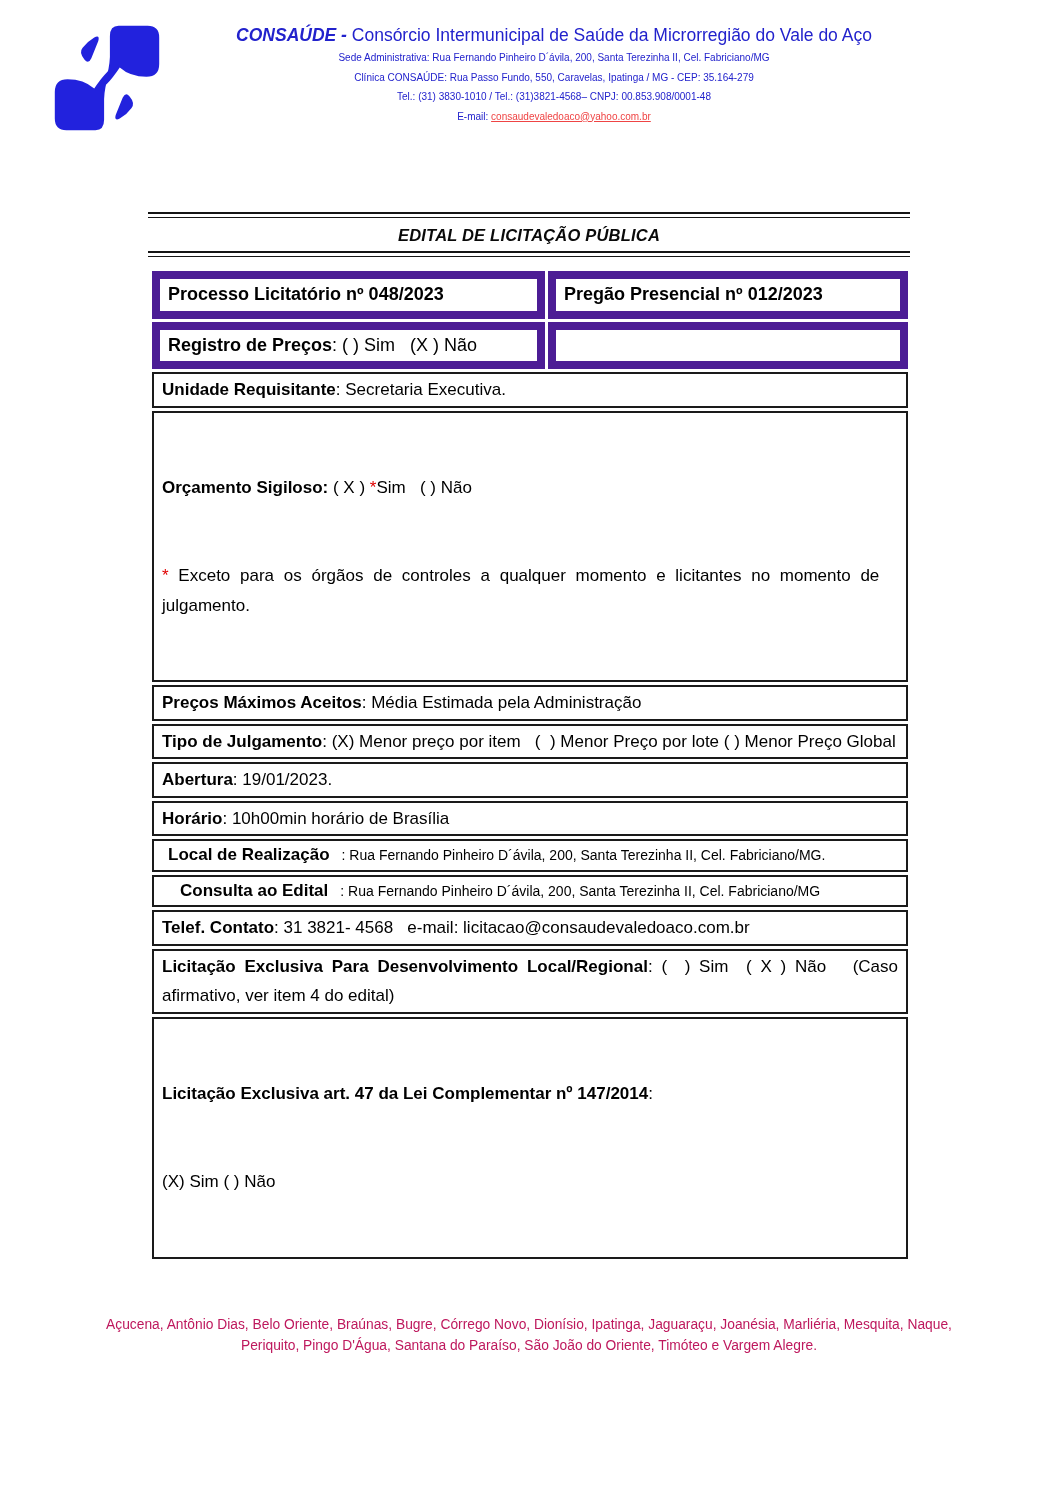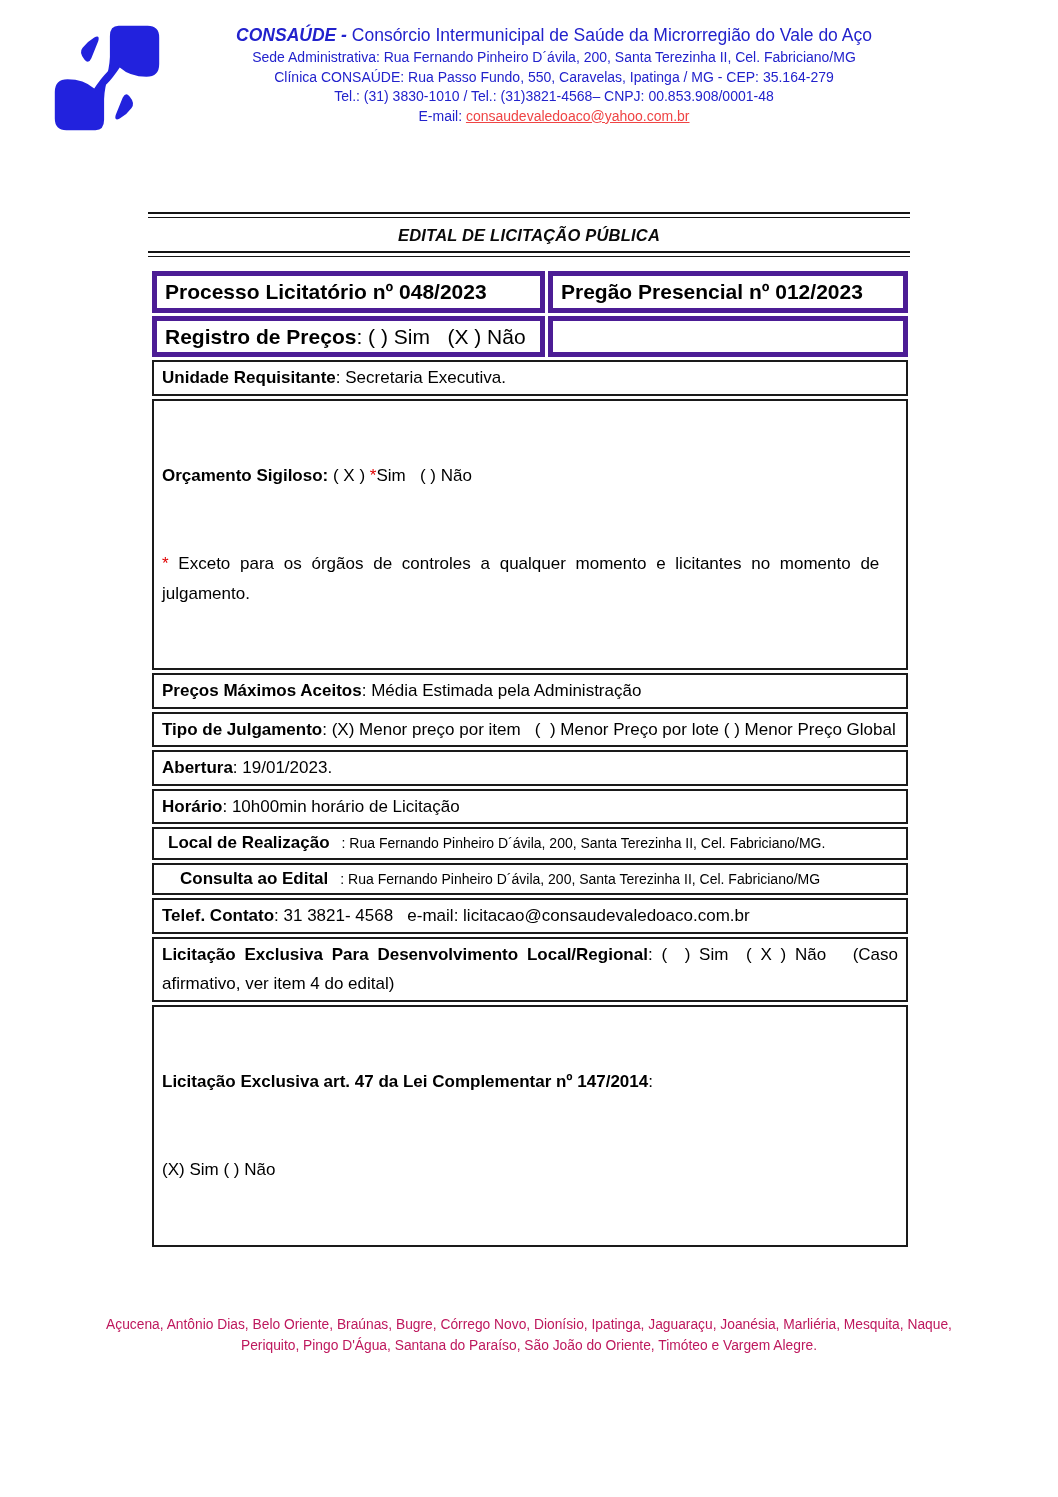--- a/index.html
+++ b/index.html
@@ -13,21 +13,21 @@
   }
 
   
   .logo { position:absolute; left:46px; top:20px; width:122px; height:116px; }
   .header-text {
     position:absolute; left:148px; top:24px; width:812px;
     text-align:center; color:#2222CC;
   }
   .header-line1 { font-size:17.5px; line-height:22px; margin-bottom:2px; white-space:pre-wrap; }
   .header-line1 .org-bold { font-weight:bold; font-style:italic; }
-  .header-small { font-size:14px; line-height:19.5px; white-space:pre-wrap; }
+  .header-small { font-size:10px; line-height:19.5px; white-space:pre-wrap; }
   .email-link { text-decoration:underline; color:#ef4444; cursor:pointer; }
 
   
   .title-block { position:absolute; left:148px; top:212px; width:762px; }
   .rule { height:6px; border-top:2.5px solid #151515; border-bottom:1.5px solid #151515; }
   .title-text {
     text-align:center; font-weight:bold; font-style:italic;
     font-size:16.5px; line-height:22px; padding:6px 0 5px 0; color:#0a0a0a;
     letter-spacing:0.2px;
   }
@@ -35,22 +35,22 @@
   
   .edital-table { position:absolute; left:152px; top:271px; width:756px; }
   .trow {
     border:2px solid #1a1a1a; background:#fff;
     margin-bottom:3px; padding:1px 8px;
     font-size:17px; line-height:29.5px;
     white-space:pre-wrap;
   }
   .twocol { display:flex; gap:3px; margin-bottom:3px; }
   .twocol .cell {
-    border:5px solid #4c1d95; background:#fff; padding:1px 8px;
-    font-size:21px; line-height:29.5px; white-space:pre-wrap;
+    border:8px solid #4c1d95; background:#fff; padding:1px 8px;
+    font-size:18px; line-height:29.5px; white-space:pre-wrap;
   }
   .cell-left { width:393px; }
   .cell-right { flex:1; }
   .lbl { font-weight:bold; }
   .justify { text-align:justify; }
   .compact { line-height:23.5px; padding-top:2px; padding-bottom:2px; }
   .small-val { font-size:14px;padding-left:12px; }
   .indent-sm { padding-left:14px; }
   .indent-md { padding-left:26px; }
   .red { color:#E00000; }
@@ -107,21 +107,21 @@
     <div class="ws4"><span class="red">*</span><span> Exceto para os órgãos de controles a qualquer momento e licitantes no momento de julgamento.</span></div>
   </div>
 
 
   <div class="trow"><span class="lbl">Preços Máximos Aceitos</span><span>: Média Estimada pela Administração</span></div>
 
   <div class="trow justify"><span class="lbl">Tipo de Julgamento</span><span>: (X) Menor preço por item   (  ) Menor Preço por lote ( ) Menor Preço Global</span></div>
 
   <div class="trow"><span class="lbl">Abertura</span><span>: 19/01/2023.</span></div>
 
-  <div class="trow"><span class="lbl">Horário</span><span>: 10h00min horário de Licitação</span></div>
+  <div class="trow"><span class="lbl">Horário</span><span>: 10h00min horário de Brasília</span></div>
 
   <div class="trow compact indent-sm"><span class="lbl">Local de Realização</span><span class="small-val">: Rua Fernando Pinheiro D´ávila, 200, Santa Terezinha II, Cel. Fabriciano/MG.</span></div>
 
   <div class="trow compact indent-md"><span class="lbl">Consulta ao Edital</span><span class="small-val">: Rua Fernando Pinheiro D´ávila, 200, Santa Terezinha II, Cel. Fabriciano/MG</span></div>
 
   <div class="trow"><span class="lbl">Telef. Contato</span><span>: 31 3821- 4568   e-mail: licitacao@consaudevaledoaco.com.br</span></div>
 
 
   <div class="trow justify"><span class="lbl">Licitação Exclusiva Para Desenvolvimento Local/Regional</span><span>: (  ) Sim  ( X ) Não   (Caso afirmativo, ver item 4 do edital)</span></div>
 

